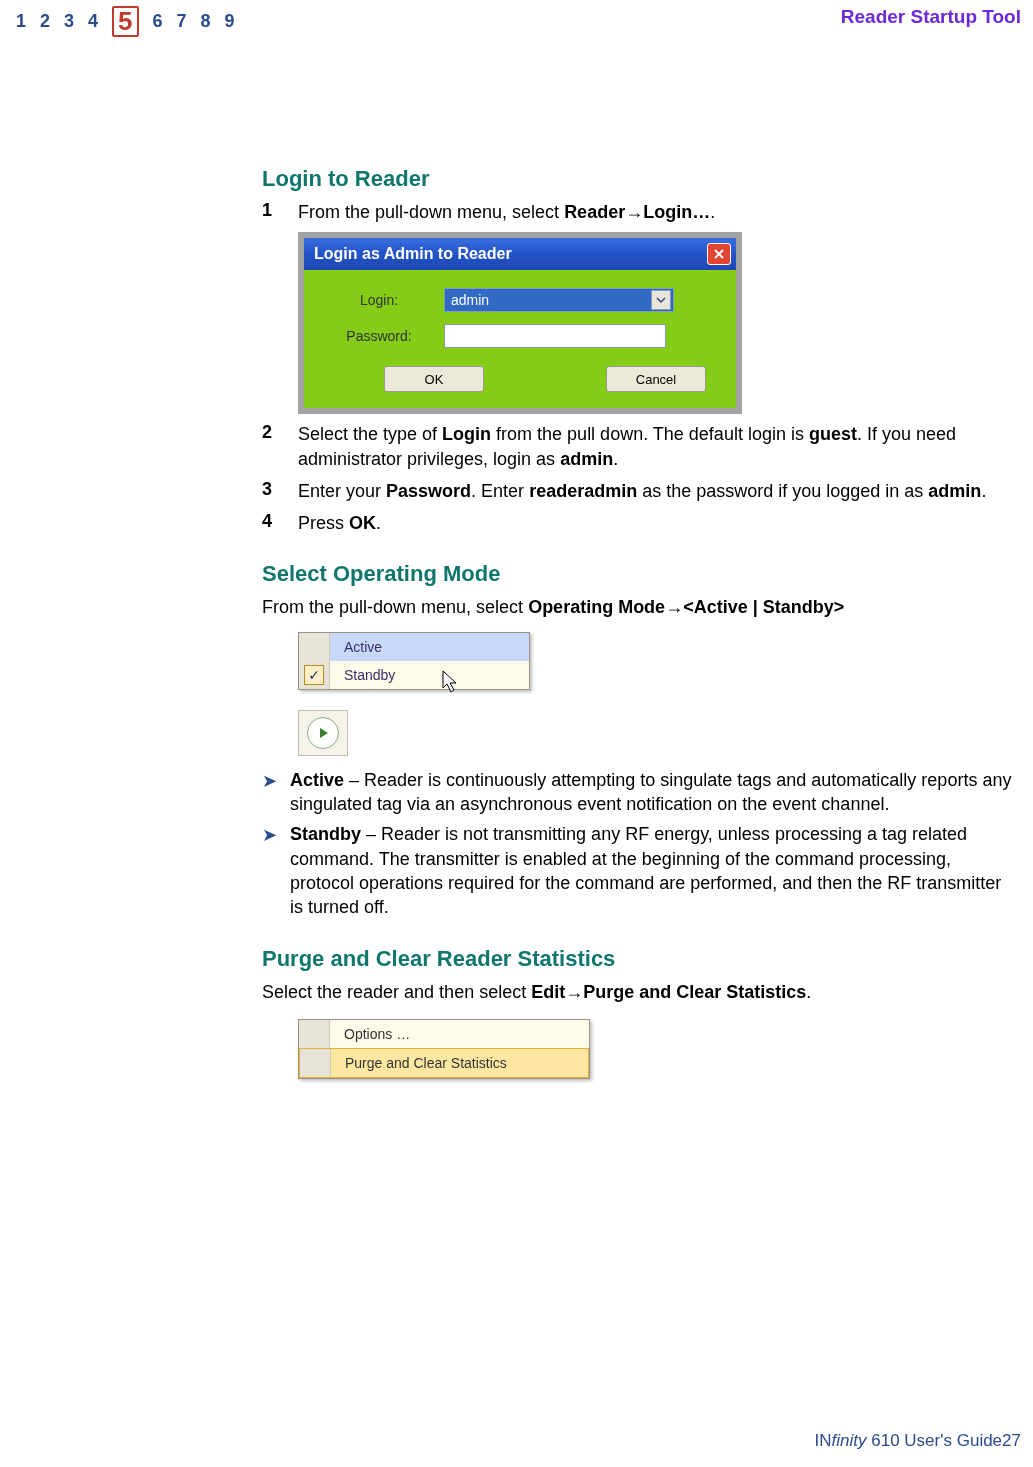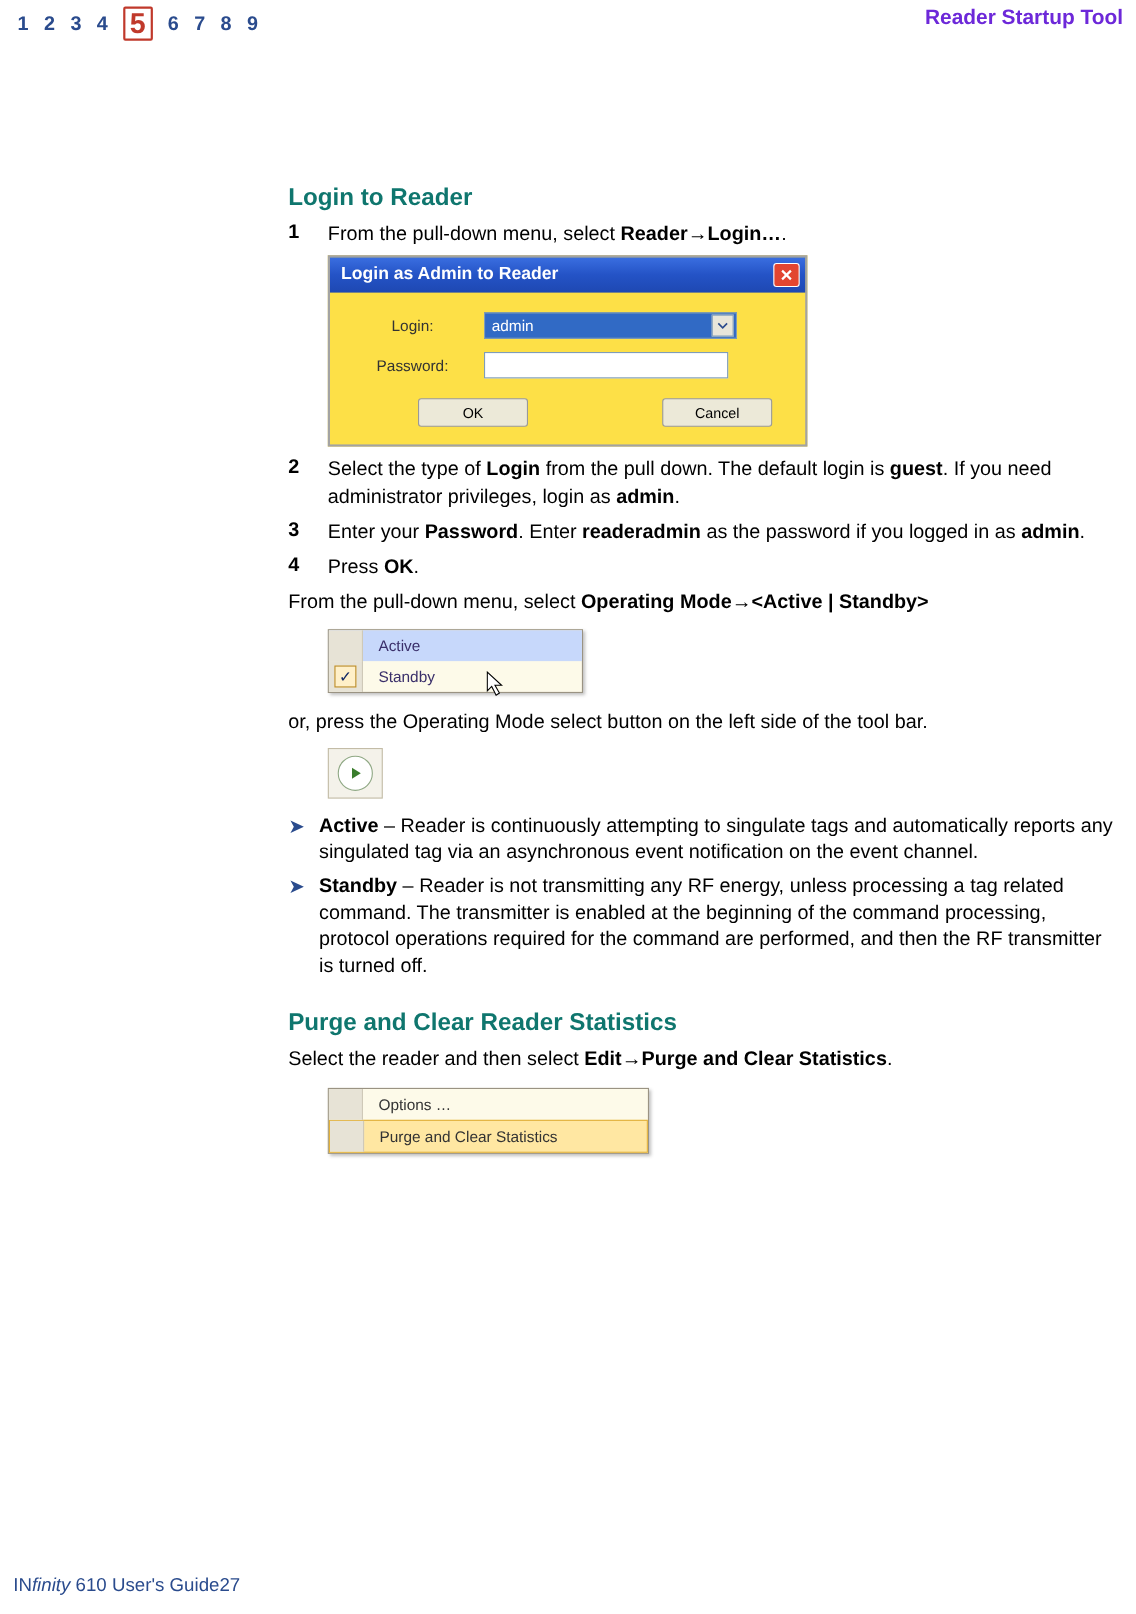--- a/index.html
+++ b/index.html
@@ -83,24 +83,24 @@
     flex: 0 0 36px;
   }
   ol.steps .step-body {
     font-size: 18px;
     line-height: 1.35;
   }
   .bold { font-weight: bold; }
 
   
   .login-dialog {
-    border: 2px solid #a3a3a3;
+    border: 6px solid #a3a3a3;
     width: 432px;
     margin: 8px 0 8px 36px;
-    background: #fde047;
+    background: #84cc16;
     font-family: Tahoma, Arial, sans-serif;
   }
   .login-titlebar {
     background: linear-gradient(to bottom, #3a6ee0 0%, #2453c6 50%, #1e48b2 100%);
     color: #fff;
     display: flex;
     justify-content: space-between;
     align-items: center;
     padding: 5px 5px 5px 10px;
     font-size: 16px;
@@ -289,21 +289,21 @@
     padding-left: 14px;
     color: #333;
   }
 
   .footer {
     position: absolute;
     bottom: 16px;
     left: 12px;
     right: 12px;
     display:flex;
-    justify-content: flex-start;
+    justify-content: flex-end;
     font-family: "Trebuchet MS", Arial, sans-serif;
     font-size: 17px;
     color: #2a4b8d;
   }
   .footer .left .fin { font-style: italic; }
 </style>
 </head>
 <body>
 
 <div class="header">
@@ -379,20 +379,21 @@
       </div>
     </li>
     <li>
       <div class="num">4</div>
       <div class="step-body">
         <span>Press </span><span class="bold">OK</span><span>.</span>
       </div>
     </li>
   </ol>
 
+  <h2 class="section">Select Operating Mode</h2>
   <div class="para">
     <span>From the pull-down menu, select </span><span class="bold">Operating Mode</span><span>→</span><span class="bold">&lt;Active | Standby&gt;</span>
   </div>
 
   <div class="mode-menu">
     <div class="mode-row highlight">
       <div class="iconcell"></div>
       <div class="mlabel">Active</div>
     </div>
     <div class="mode-row">
@@ -401,21 +402,20 @@
         </div>
       <div class="mlabel">Standby</div>
     </div>
   </div>
   <div class="cursor">
     <svg width="20" height="24" viewBox="0 0 20 24">
         <path d="M1 1 L1 18 L5 14 L9 22 L12 20 L8 13 L14 13 Z" fill="#fff" stroke="#000" stroke-width="1"></path>
       </svg>
   </div>
 
-  <div class="para">or, press the Operating Mode select button on the left side of the tool bar.</div>
 
   <div class="toolbar-btn">
     <div class="inner">
       <svg width="16" height="16" viewBox="0 0 16 16">
           <polygon points="5,3 13,8 5,13" fill="#3a7d2c"></polygon>
         </svg>
     </div>
   </div>
 
   <ul class="bullets">

